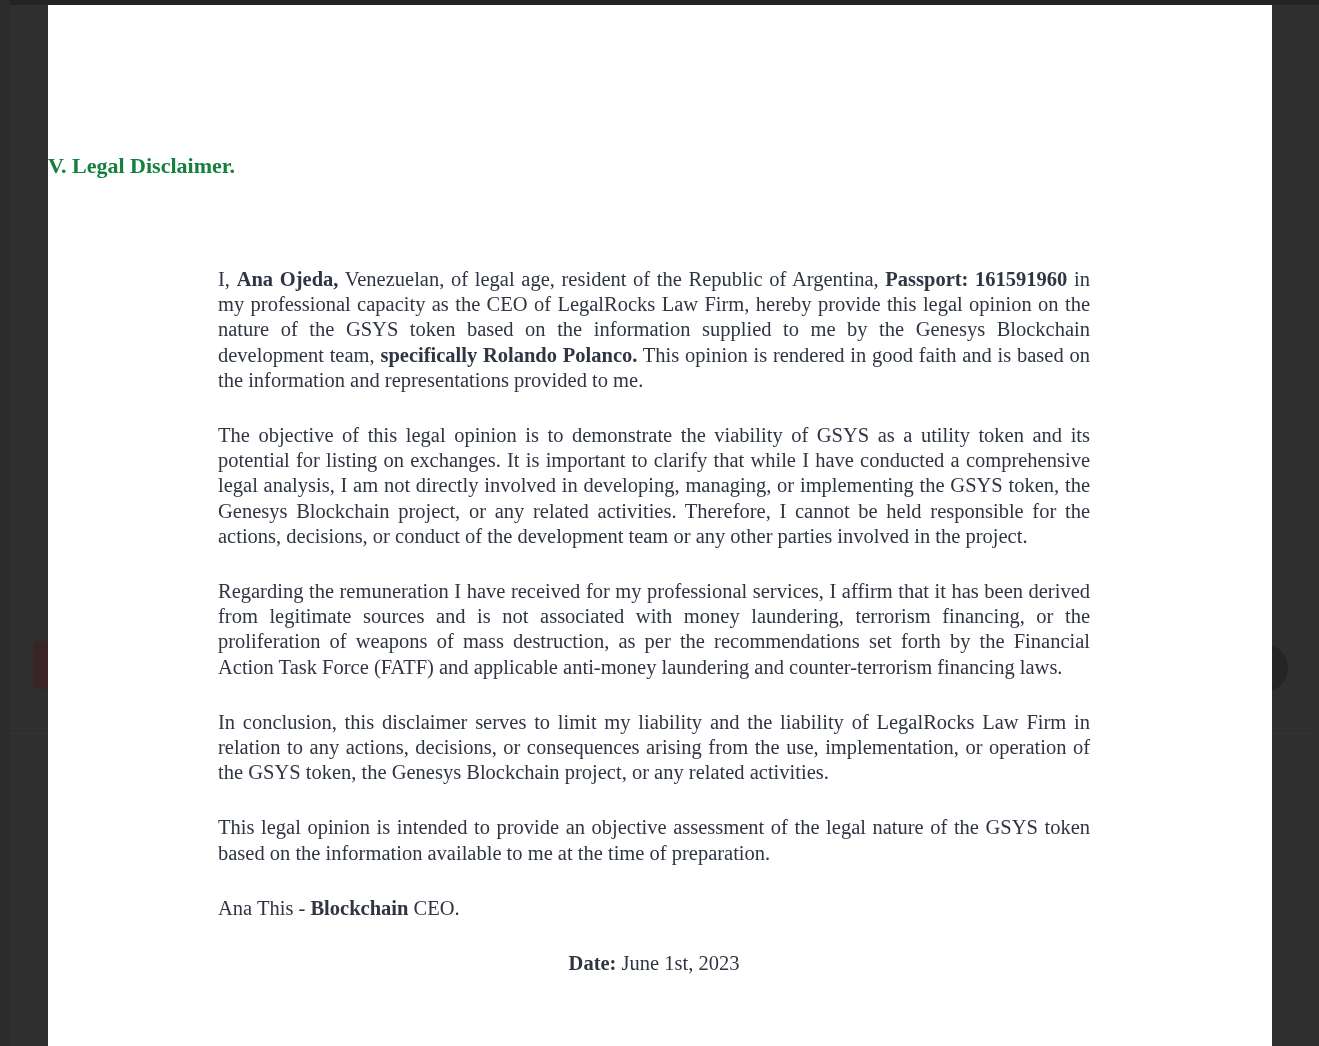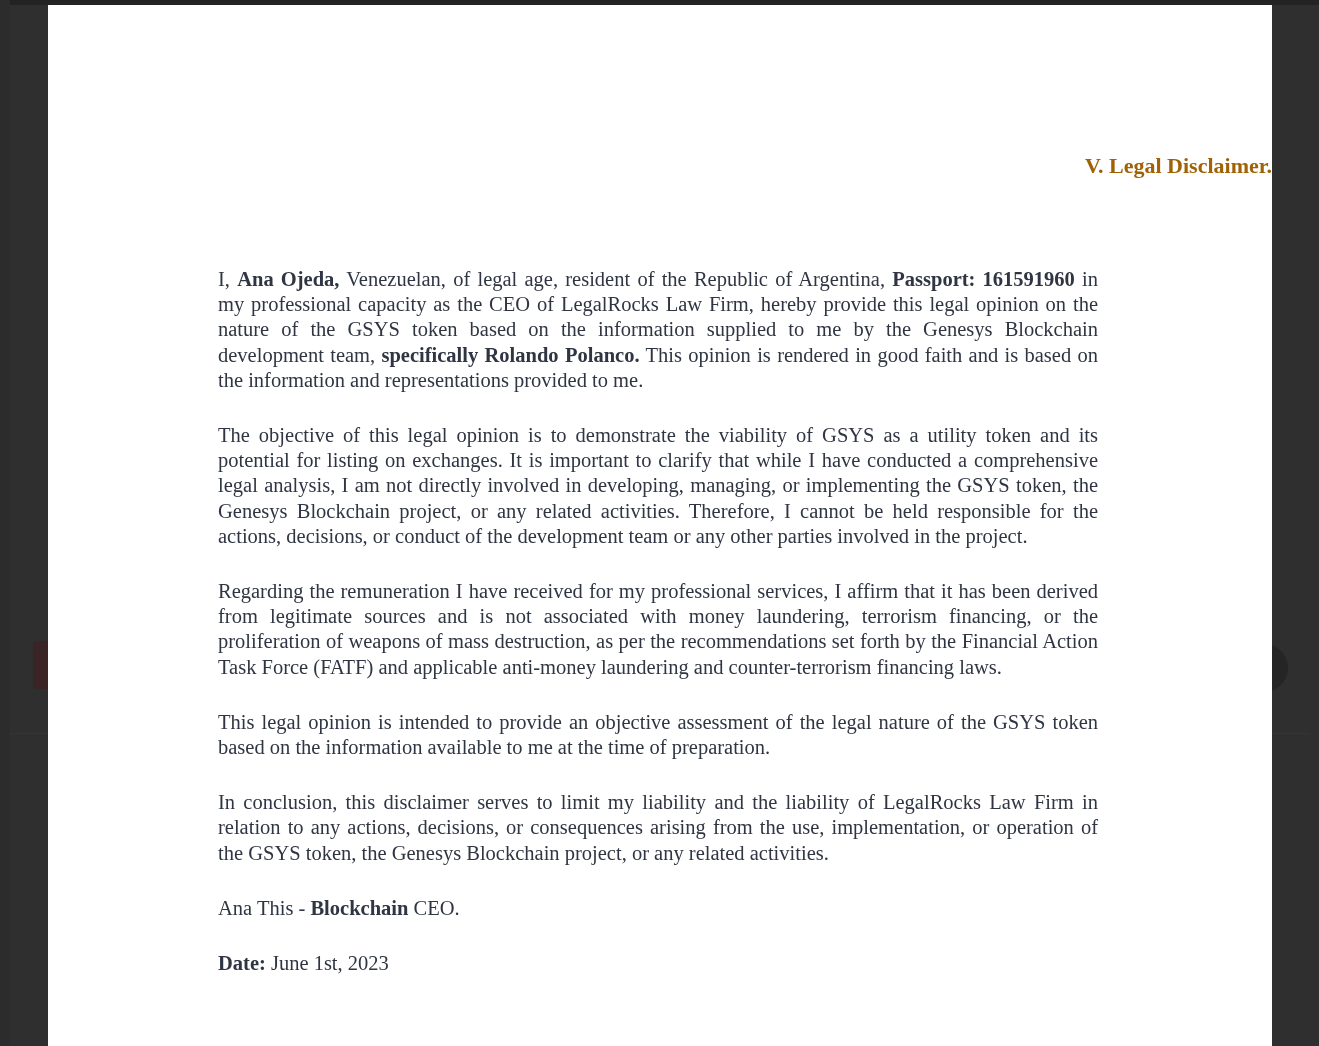--- a/index.html
+++ b/index.html
@@ -19,49 +19,49 @@
       position: absolute; left: 1240px; top: 644px; width: 48px; height: 48px;
       background: #252525; border-radius: 50%;
     }
     .page {
       position: absolute; left: 48px; top: 5px; width: 1224px; height: 1060px;
       background: #ffffff;
       color: #2f3542;
     }
     .title {
       position: absolute; left: 0; top: 148px; width: 1224px;
-      text-align: right; font-weight: bold; font-size: 22px;
-      color: #a16207;
+      text-align: left; font-weight: bold; font-size: 22px;
+      color: #15803d;
     }
     .body {
       position: absolute; left: 170px; top: 262px; width: 884px;
       font-size: 20.5px; line-height: 25.2px;
     }
-    .body p { margin: 0 4px 30px 0; text-align: justify; }
+    .body p { margin: 0 12px 30px 0; text-align: justify; }
     .body p.sig { margin-bottom: 30px; text-align: left; }
-    .body p.date { text-align: left; }
+    .body p.date { text-align: center; }
     b { font-weight: bold; }
   </style>
 </head>
 <body>
 
 <div class="topbar"></div>
 <div class="bg-left-strip"></div>
 <div class="bg-divider"></div>
 <div class="bg-red-btn"></div>
 <div class="bg-round-btn"></div>
 
 <div class="page">
   <div class="title">V. Legal Disclaimer.</div>
 
   <div class="body">
     <p><span>I, </span><b>Ana Ojeda,</b><span> Venezuelan, of legal age, resident of the Republic of Argentina, </span><b>Passport: 161591960</b><span> in my professional capacity as the CEO of LegalRocks Law Firm, hereby provide this legal opinion on the nature of the GSYS token based on the information supplied to me by the Genesys Blockchain development team, </span><b>specifically Rolando Polanco.</b><span> This opinion is rendered in good faith and is based on the information and representations provided to me.</span></p>
 
     <p>The objective of this legal opinion is to demonstrate the viability of GSYS as a utility token and its potential for listing on exchanges. It is important to clarify that while I have conducted a comprehensive legal analysis, I am not directly involved in developing, managing, or implementing the GSYS token, the Genesys Blockchain project, or any related activities. Therefore, I cannot be held responsible for the actions, decisions, or conduct of the development team or any other parties involved in the project.</p>
     <p>Regarding the remuneration I have received for my professional services, I affirm that it has been derived from legitimate sources and is not associated with money laundering, terrorism financing, or the proliferation of weapons of mass destruction, as per the recommendations set forth by the Financial Action Task Force (FATF) and applicable anti-money laundering and counter-terrorism financing laws.</p>
+    <p>In conclusion, this disclaimer serves to limit my liability and the liability of LegalRocks Law Firm in relation to any actions, decisions, or consequences arising from the use, implementation, or operation of the GSYS token, the Genesys Blockchain project, or any related activities.</p>
     <p>This legal opinion is intended to provide an objective assessment of the legal nature of the GSYS token based on the information available to me at the time of preparation.</p>
-    <p>In conclusion, this disclaimer serves to limit my liability and the liability of LegalRocks Law Firm in relation to any actions, decisions, or consequences arising from the use, implementation, or operation of the GSYS token, the Genesys Blockchain project, or any related activities.</p>
 
     <p class="sig"><span>Ana This - </span><b>Blockchain</b><span> CEO.</span></p>
 
     <p class="date"><b>Date:</b><span> June 1st, 2023</span></p>
   </div>
 </div>
 
 </body></html>

